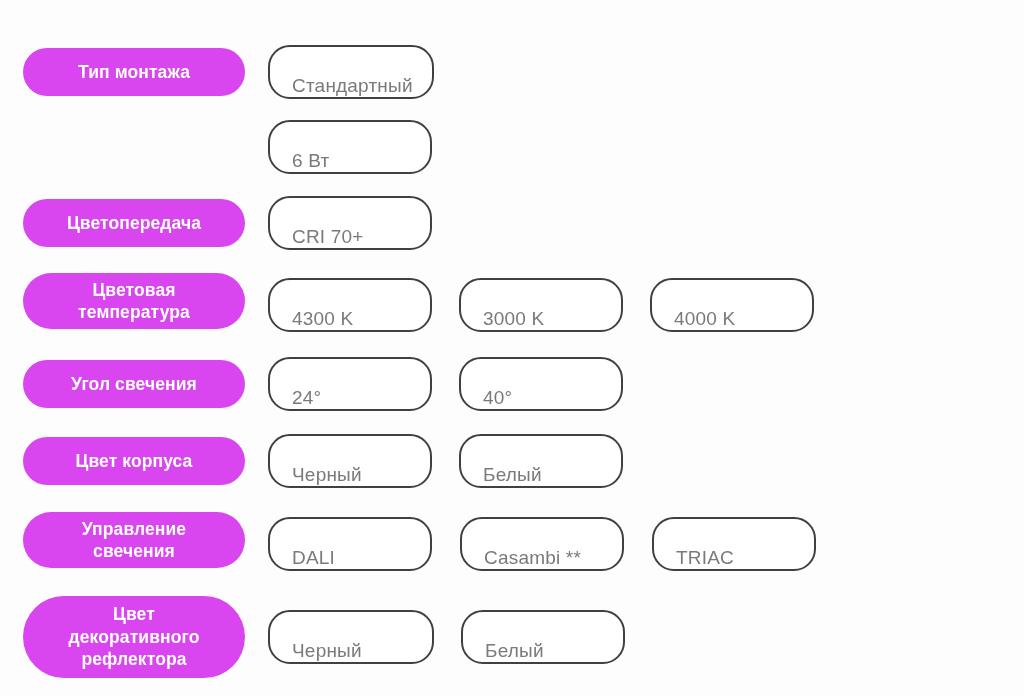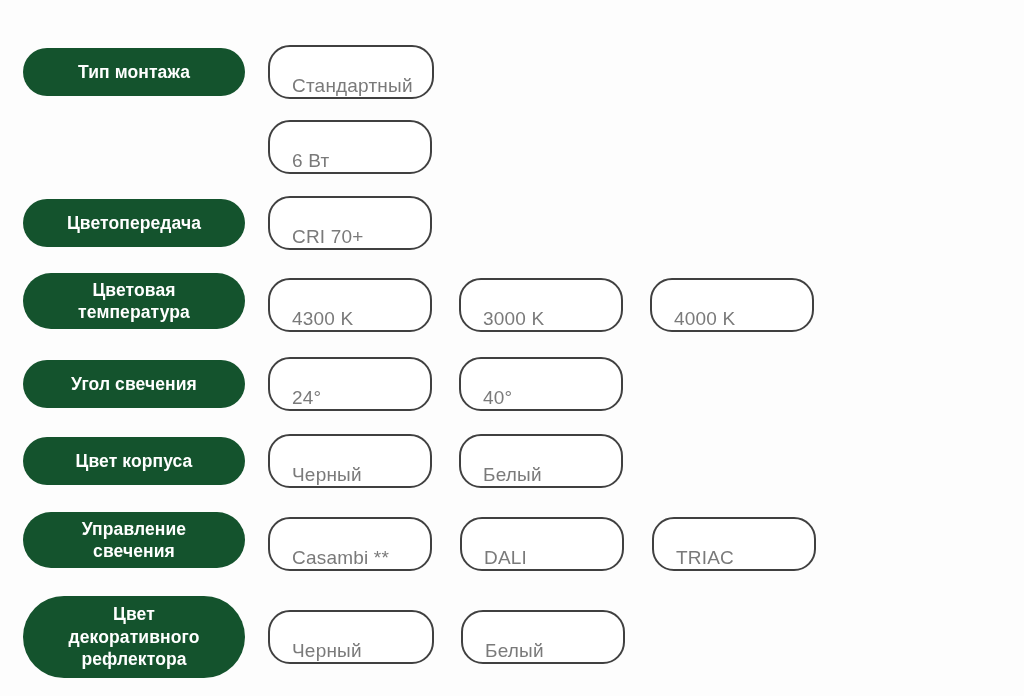--- a/index.html
+++ b/index.html
@@ -32,21 +32,21 @@
     align-items: center;
   }
 
   
   .label-pill {
     position: absolute;
     left: 23px;
     display: flex;
     align-items: center;
     justify-content: center;
-    background: #14532d;
+    background: #d946ef;
     color: #ffffff;
     border-radius: 999px;
     text-align: center;
     font-weight: 700;
     font-size: 17.5px;
     line-height: 1.28;
     letter-spacing: 0.1px;
     padding: 0 14px;
     width: 222px;
   }
@@ -160,24 +160,24 @@
         </div>
       </div>
     </div>
     <div class="spec-row" style="top: 499px; height: 90px;">
       <div class="label-pill l2" style="top: 13px;">
         <span class="lab-txt">Управление
 свечения</span>
       </div>
       <div class="options" style="left: 268px; top: 18px;">
         <div class="opt-pill" style="width: 164px; margin-right: 28px;">
-          <span>Casambi **</span>
+          <span>DALI</span>
         </div>
         <div class="opt-pill" style="width: 164px; margin-right: 28px;">
-          <span>DALI</span>
+          <span>Casambi **</span>
         </div>
         <div class="opt-pill" style="width: 164px; margin-right: 0px;">
           <span>TRIAC</span>
         </div>
       </div>
     </div>
     <div class="spec-row" style="top: 592px; height: 90px;">
       <div class="label-pill l3" style="top: 4px;">
         <span class="lab-txt">Цвет
 декоративного

